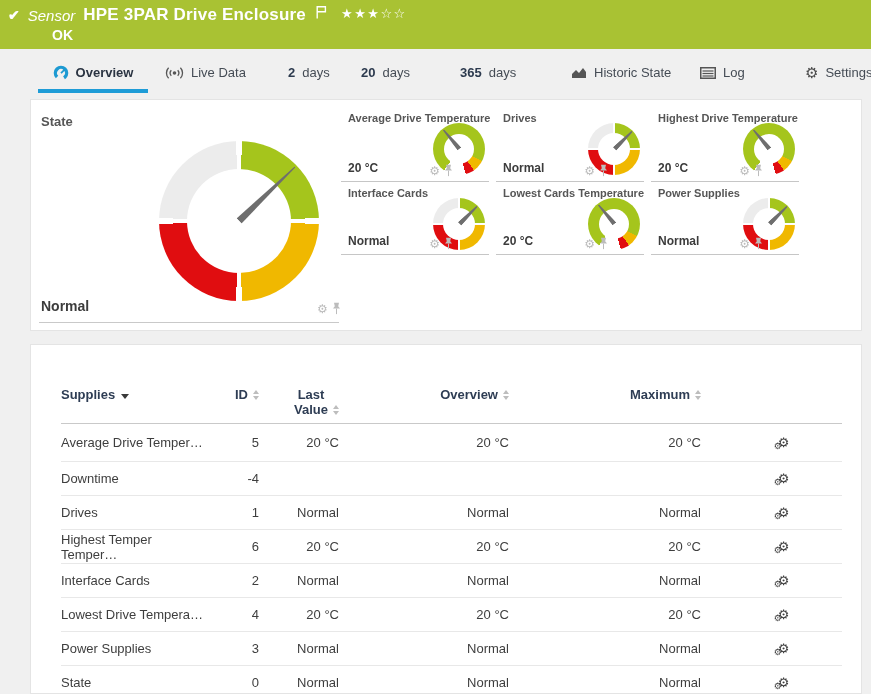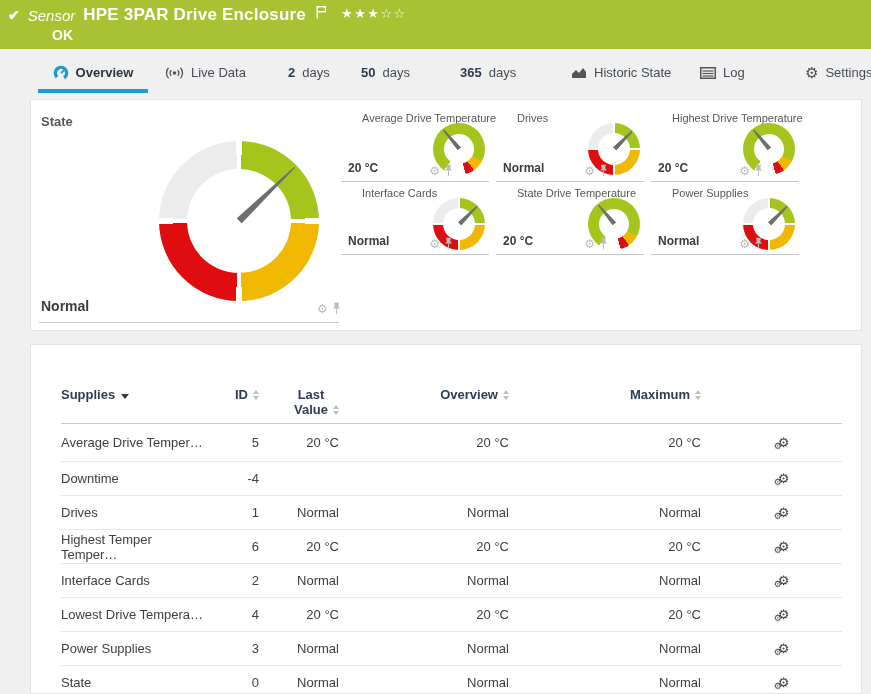--- a/index.html
+++ b/index.html
@@ -61,21 +61,21 @@
   .state-icons{position:absolute;left:286px;top:202px;}
   .mini-icons,.state-icons{display:flex;align-items:center;gap:4px;color:#bcbcbc;}
   .mini-gear{font-size:12px;line-height:1;cursor:pointer;}
   .pin{cursor:pointer;}
   .state-border{position:absolute;left:8px;top:222px;width:300px;height:1px;background:#c9c9c9;}
   
   .mini-grid{position:absolute;left:310px;top:12px;display:grid;
              grid-template-columns:148px 148px 148px;grid-template-rows:70px 68px;
              column-gap:7px;row-gap:5px;}
   .mini-cell{position:relative;border-bottom:1px solid #c6c6c6;}
-  .mini-title{margin-left:21px;font-size:11px;font-weight:normal;color:#565656;white-space:nowrap;}
+  .mini-title{margin-left:7px;font-size:11px;font-weight:bold;color:#565656;white-space:nowrap;}
   .mini-cell .dial{position:absolute;right:4px;top:11px;width:52px;height:52px;}
   .mini-value{position:absolute;left:7px;bottom:6px;font-size:12px;font-weight:bold;color:#3c3c3c;}
   .mini-icons{position:absolute;right:36px;bottom:4px;}
   
   .tbl{margin:0 19px 0 30px;}
   .grid-cols{display:grid;grid-template-columns:150px 48px 80px 170px 192px 1fr;}
   .thead{padding-top:42px;border-bottom:1px solid #c9c9c9;align-items:start;
          font-size:13px;font-weight:bold;color:#2e3d54;padding-bottom:6px;}
   .th{line-height:15px;}
   .th-right{display:flex;justify-content:flex-end;align-items:flex-start;text-align:right;}
@@ -134,21 +134,21 @@
         <path d="M12.7 4.2 A4.2 4.2 0 0 1 12.7 9.8 M15.4 1.8 A7.4 7.4 0 0 1 15.4 12.2" fill="none" stroke="#555" stroke-width="1.3"></path>
       </svg>
     </span>
     <span>Live Data</span>
   </div>
   <div class="tab tab-2d">
     <span class="num">2</span>
     <span>days</span>
   </div>
   <div class="tab tab-30d">
-    <span class="num">50</span>
+    <span class="num">20</span>
     <span>days</span>
   </div>
   <div class="tab tab-365d">
     <span class="num">365</span>
     <span>days</span>
   </div>
   <div class="tab tab-historic">
     <span>
       <svg width="16" height="13" viewBox="0 0 16 13">
           <path d="M1 12 V8 L5 4 L8 7 L12 2 L15 6 V12 Z" fill="#555"></path>
@@ -239,21 +239,21 @@
     <div class="mini-value">Normal</div>
     <div class="mini-icons">
       <span class="mini-gear">⚙</span>
       <svg class="pin" width="9" height="13" viewBox="0 0 9 13">
             <path d="M2 0.8 H7 L6.2 4.2 L8 6.6 H1 L2.8 4.2 Z" fill="#bcbcbc"></path>
             <rect x="4" y="6.6" width="1" height="5.5" fill="#bcbcbc"></rect>
           </svg>
     </div>
   </div>
       <div class="mini-cell">
-    <div class="mini-title">State Drive Temperature</div>
+    <div class="mini-title">Lowest Cards Temperature</div>
     <div class="dial dial-temp">
       <div class="needle" style="transform: rotate(-40deg);"></div>
     </div>
     <div class="mini-value">20 °C</div>
     <div class="mini-icons">
       <span class="mini-gear">⚙</span>
       <svg class="pin" width="9" height="13" viewBox="0 0 9 13">
             <path d="M2 0.8 H7 L6.2 4.2 L8 6.6 H1 L2.8 4.2 Z" fill="#bcbcbc"></path>
             <rect x="4" y="6.6" width="1" height="5.5" fill="#bcbcbc"></rect>
           </svg>

